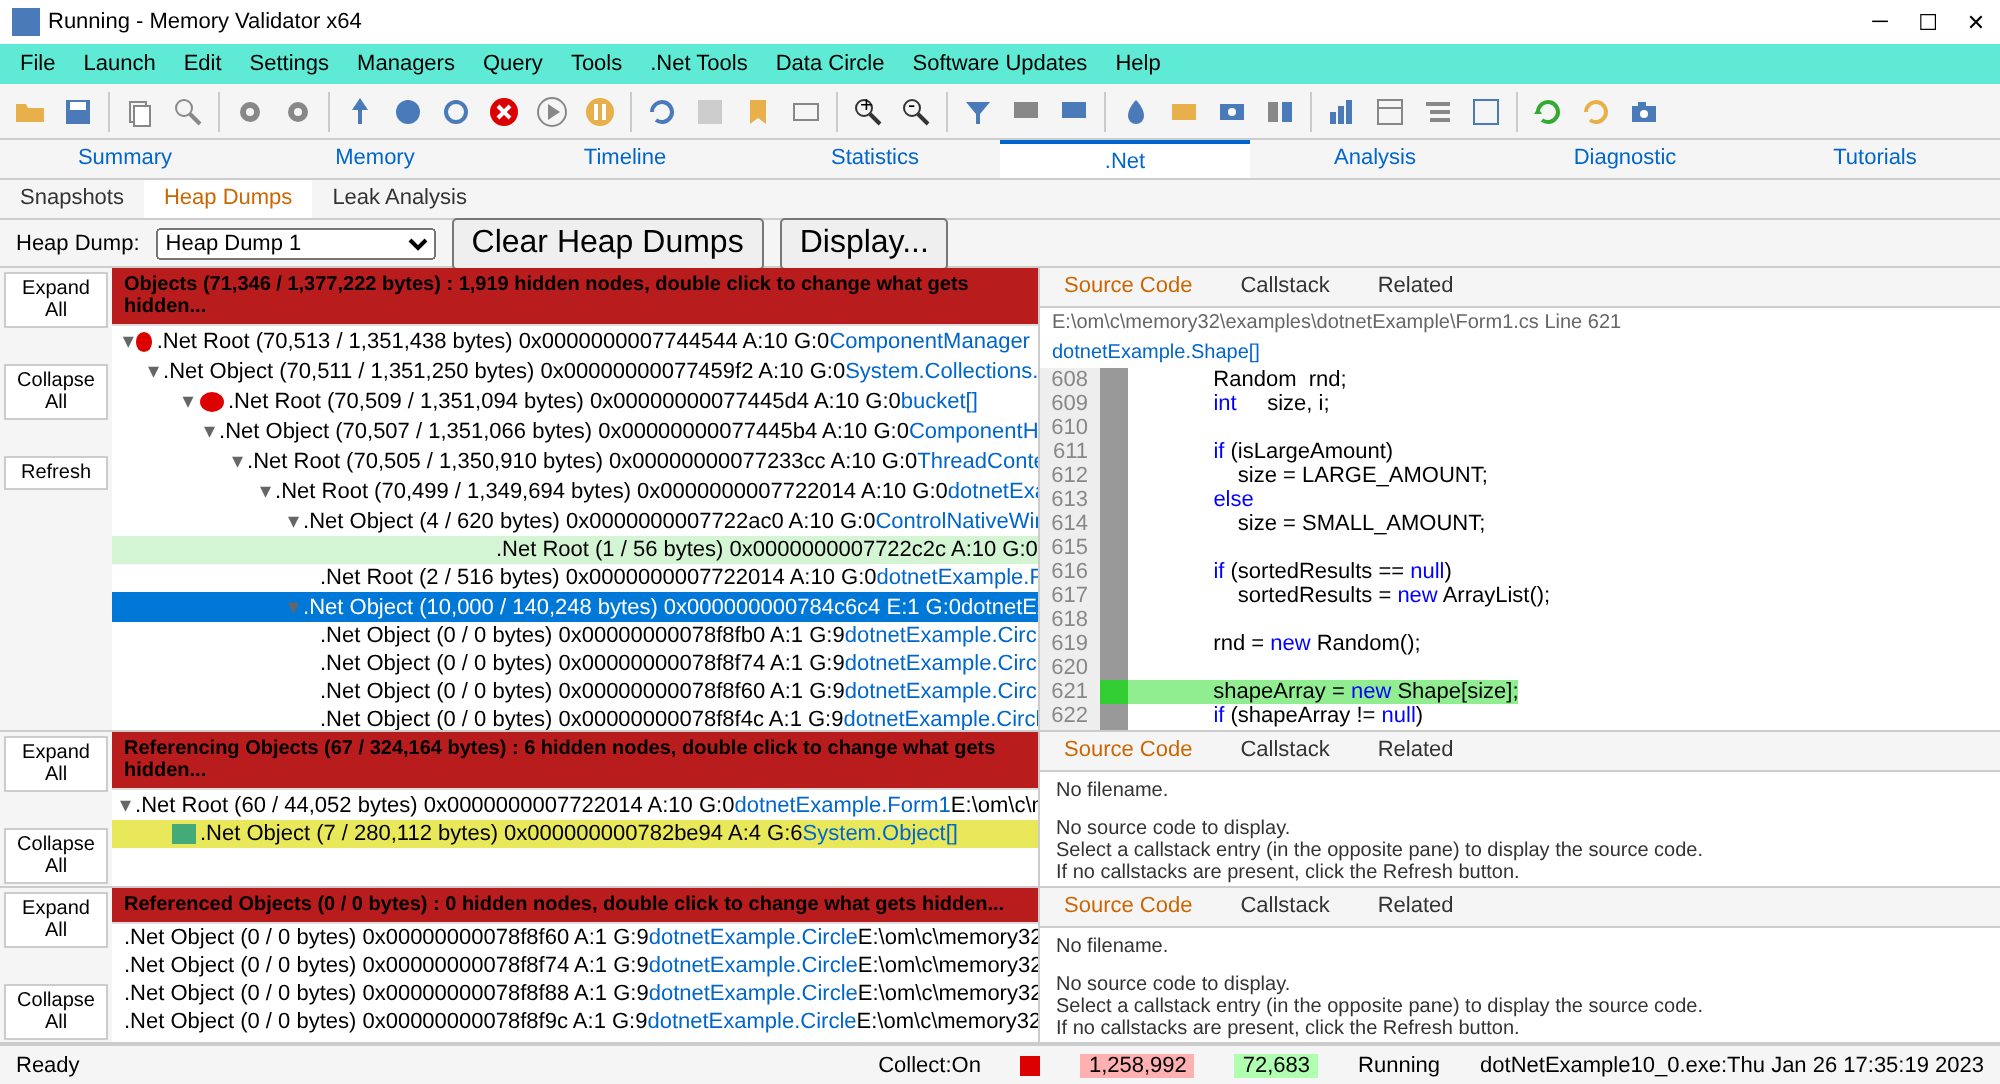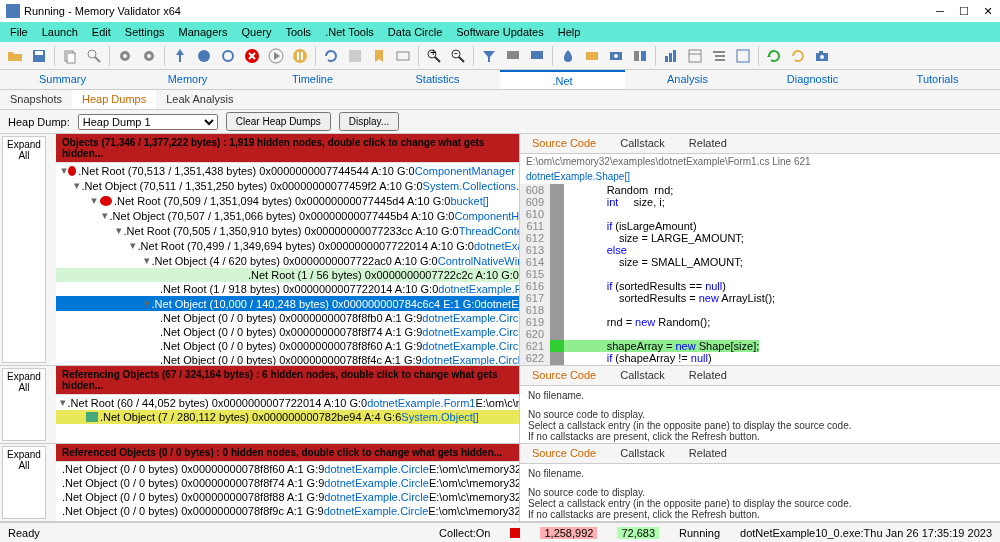--- a/index.html
+++ b/index.html
@@ -15,26 +15,26 @@
 .tool-btn { width: 22px; height: 22px; display: flex; align-items: center; justify-content: center; cursor: pointer; border: 1px solid transparent; }
 .tool-sep { width: 1px; height: 20px; background: #ccc; margin: 0 2px; }
 .main-tabs { height: 20px; background: #f5f5f5; display: flex; border-bottom: 1px solid #ccc; }
 .main-tab { flex: 1; text-align: center; padding: 3px 0; cursor: pointer; color: #0066cc; }
 .main-tab.active { background: #fff; border-top: 2px solid #0066cc; font-weight: 500; }
 .sub-tabs { height: 20px; background: #f5f5f5; display: flex; border-bottom: 1px solid #ccc; }
 .sub-tab { padding: 3px 10px; cursor: pointer; color: #333; }
 .sub-tab.active { background: #fff; color: #cc6600; }
 .heap-bar { height: 24px; background: #f5f5f5; display: flex; align-items: center; padding: 0 8px; gap: 8px; border-bottom: 1px solid #ccc; }
 .heap-bar select { font-size: 11px; }
-.heap-bar button { font-size: 10px; padding: 2px 8px; }
+.heap-bar button { font-size: 16px; padding: 2px 8px; }
 .content { flex: 1; display: flex; overflow: hidden; }
 .left-col { width: 520px; display: flex; flex-direction: column; border-right: 1px solid #ccc; }
 .right-col { flex: 1; display: flex; flex-direction: column; }
 .pane { border-bottom: 1px solid #ccc; display: flex; overflow: hidden; }
-.side-btns { width: 56px; background: #f5f5f5; display: flex; gap: 18px; padding: 2px; }
+.side-btns { width: 56px; background: #f5f5f5; display: flex; flex-direction: column; gap: 18px; padding: 2px; }
 .side-btn { font-size: 10px; padding: 2px 4px; cursor: pointer; background: #fff; border: 1px solid #ccc; text-align: center; }
 .tree-area { flex: 1; background: #fff; overflow: auto; }
 .tree-header { background: #b91c1c; padding: 3px 6px; font-weight: bold; border-bottom: 1px solid #ddd; font-size: 10px; }
 .tree-row { padding: 1px 4px; white-space: nowrap; font-size: 10px; cursor: pointer; display: flex; align-items: center; }
 .tree-row.selected { background: #0078d7; color: #fff; }
 .tree-row.new { background: #d4f5d4; }
 .tree-row.changed { background: #e8e85a; }
 .tree-row .link { color: #0066cc; }
 .tree-row.selected .link { color: #fff; }
 .exp { width: 12px; display: inline-block; text-align: center; color: #666; }
@@ -363,21 +363,21 @@
             </div>
             <div class="tree-row new" style="padding-left: 102px; gap: 44px;">
               <span class="exp"></span>
               <span class="ico root"></span>
               <span>.Net Root (1 / 56 bytes) 0x0000000007722c2c A:10 G:0 </span>
               <span class="link">ControlNativeWindow</span>
             </div>
             <div class="tree-row" style="padding-left: 102px;">
               <span class="exp"></span>
               <span class="ico root"></span>
-              <span>.Net Root (1 / 918 bytes) 0x0000000007722014 A:10 G:0 </span>
+              <span>.Net Root (2 / 516 bytes) 0x0000000007722014 A:10 G:0 </span>
               <span class="link">dotnetExample.Form1</span>
             </div>
             <div class="tree-row selected" style="padding-left: 88px;">
               <span class="exp">▾</span>
               <span class="ico obj"></span>
               <span>.Net Object (10,000 / 140,248 bytes) 0x000000000784c6c4 E:1 G:0 </span>
               <span class="link">dotnetExample.Shape[]</span>
             </div>
             <div class="tree-row" style="padding-left: 102px;">
               <span class="exp"></span>

